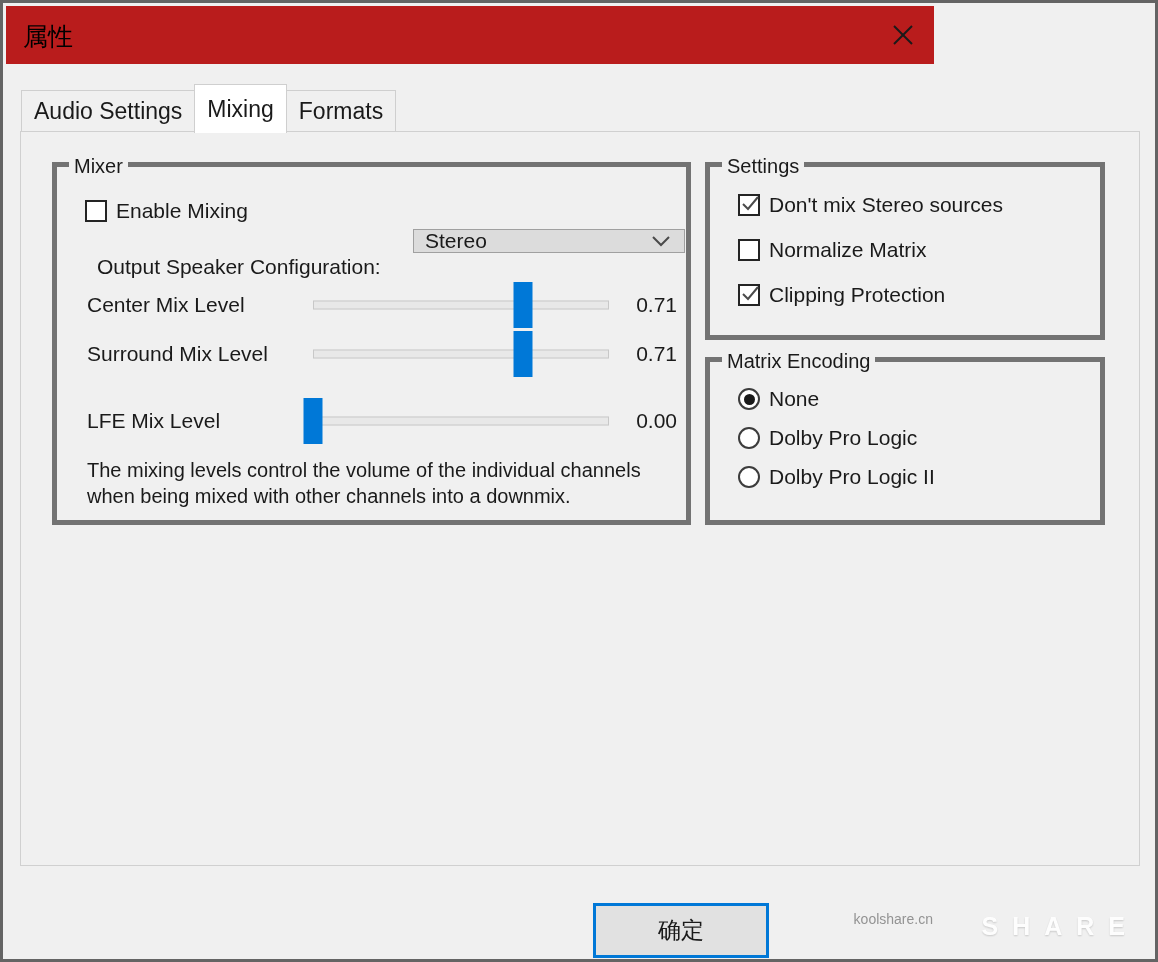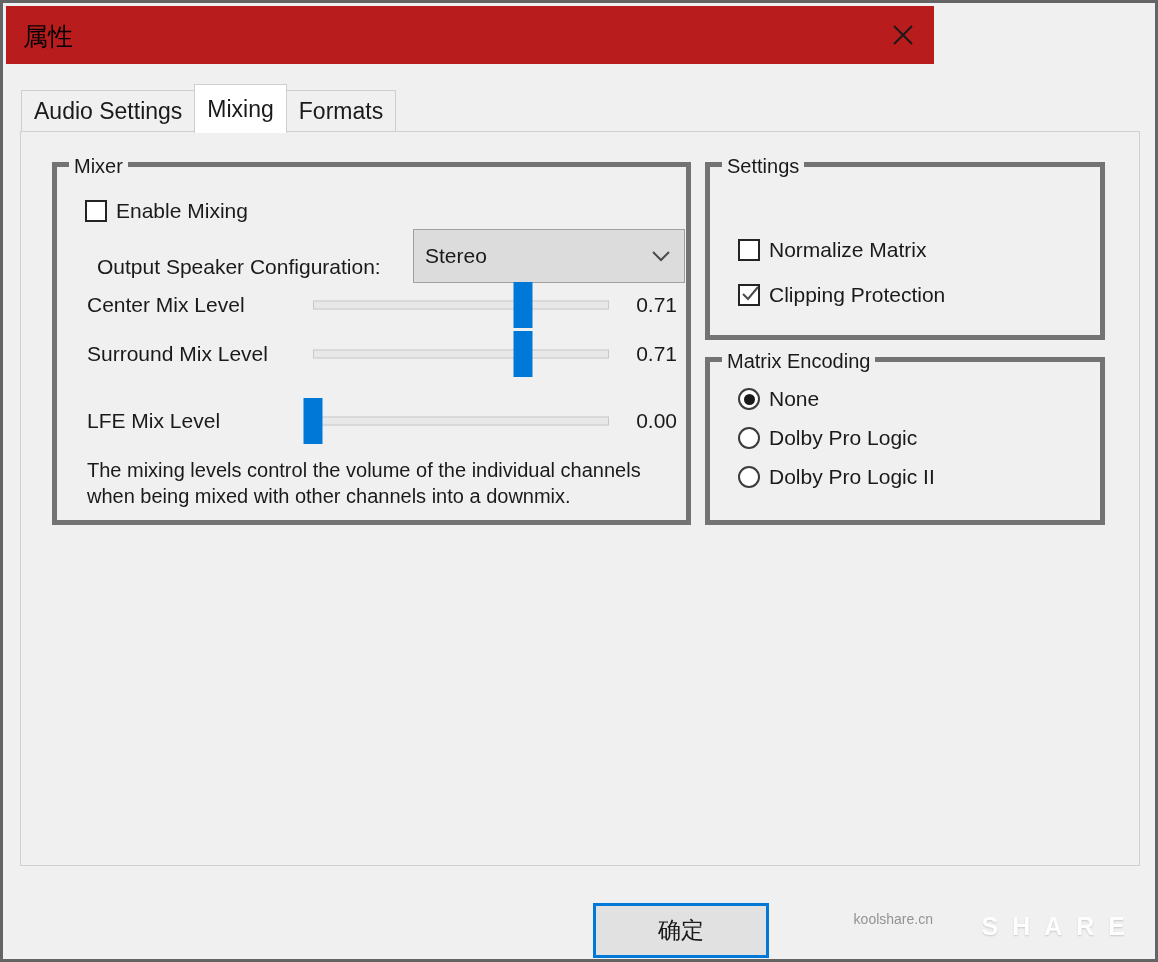--- a/index.html
+++ b/index.html
@@ -181,21 +181,21 @@
     left: 40px; top: 88px;
     font-size: 21px;
     color: #1a1a1a;
     white-space: nowrap;
     text-align: center;
   }
   .combo {
     position: absolute;
     left: 356px; top: 62px;
     width: 272px;
-    height: 54px;
+    height: 24px;
     box-sizing: border-box;
     border: 1px solid #a0a0a0;
     background: #dcdcdc;
     display: flex;
     align-items: center;
   }
   .combo-value {
     font-size: 21px;
     color: #1a1a1a;
     margin-left: 11px;
@@ -401,20 +401,30 @@
         </span>
         <span class="slider-value">0.00</span>
       </div>
 
       <div class="mixer-desc">The mixing levels control the volume of the individual channels when being mixed with other channels into a downmix.</div>
     </div>
 
     <div class="group" id="settings-group">
       <div class="group-title">Settings</div>
 
+      <div class="chk-row" style="left:28px; top:26px;">
+        <span class="chk-box">
+          <span>
+            <svg width="22" height="22" viewBox="0 0 22 22">
+              <polyline points="4,11 9,16 19,4" fill="none" stroke="#4a4a4a" stroke-width="2"></polyline>
+            </svg>
+          </span>
+        </span>
+        <span class="chk-label">Don't mix Stereo sources</span>
+      </div>
 
       <div class="chk-row" style="left:28px; top:71px;">
         <span class="chk-box"></span>
         <span class="chk-label">Normalize Matrix</span>
       </div>
 
       <div class="chk-row" style="left:28px; top:116px;">
         <span class="chk-box">
           <span>
             <svg width="22" height="22" viewBox="0 0 22 22">

